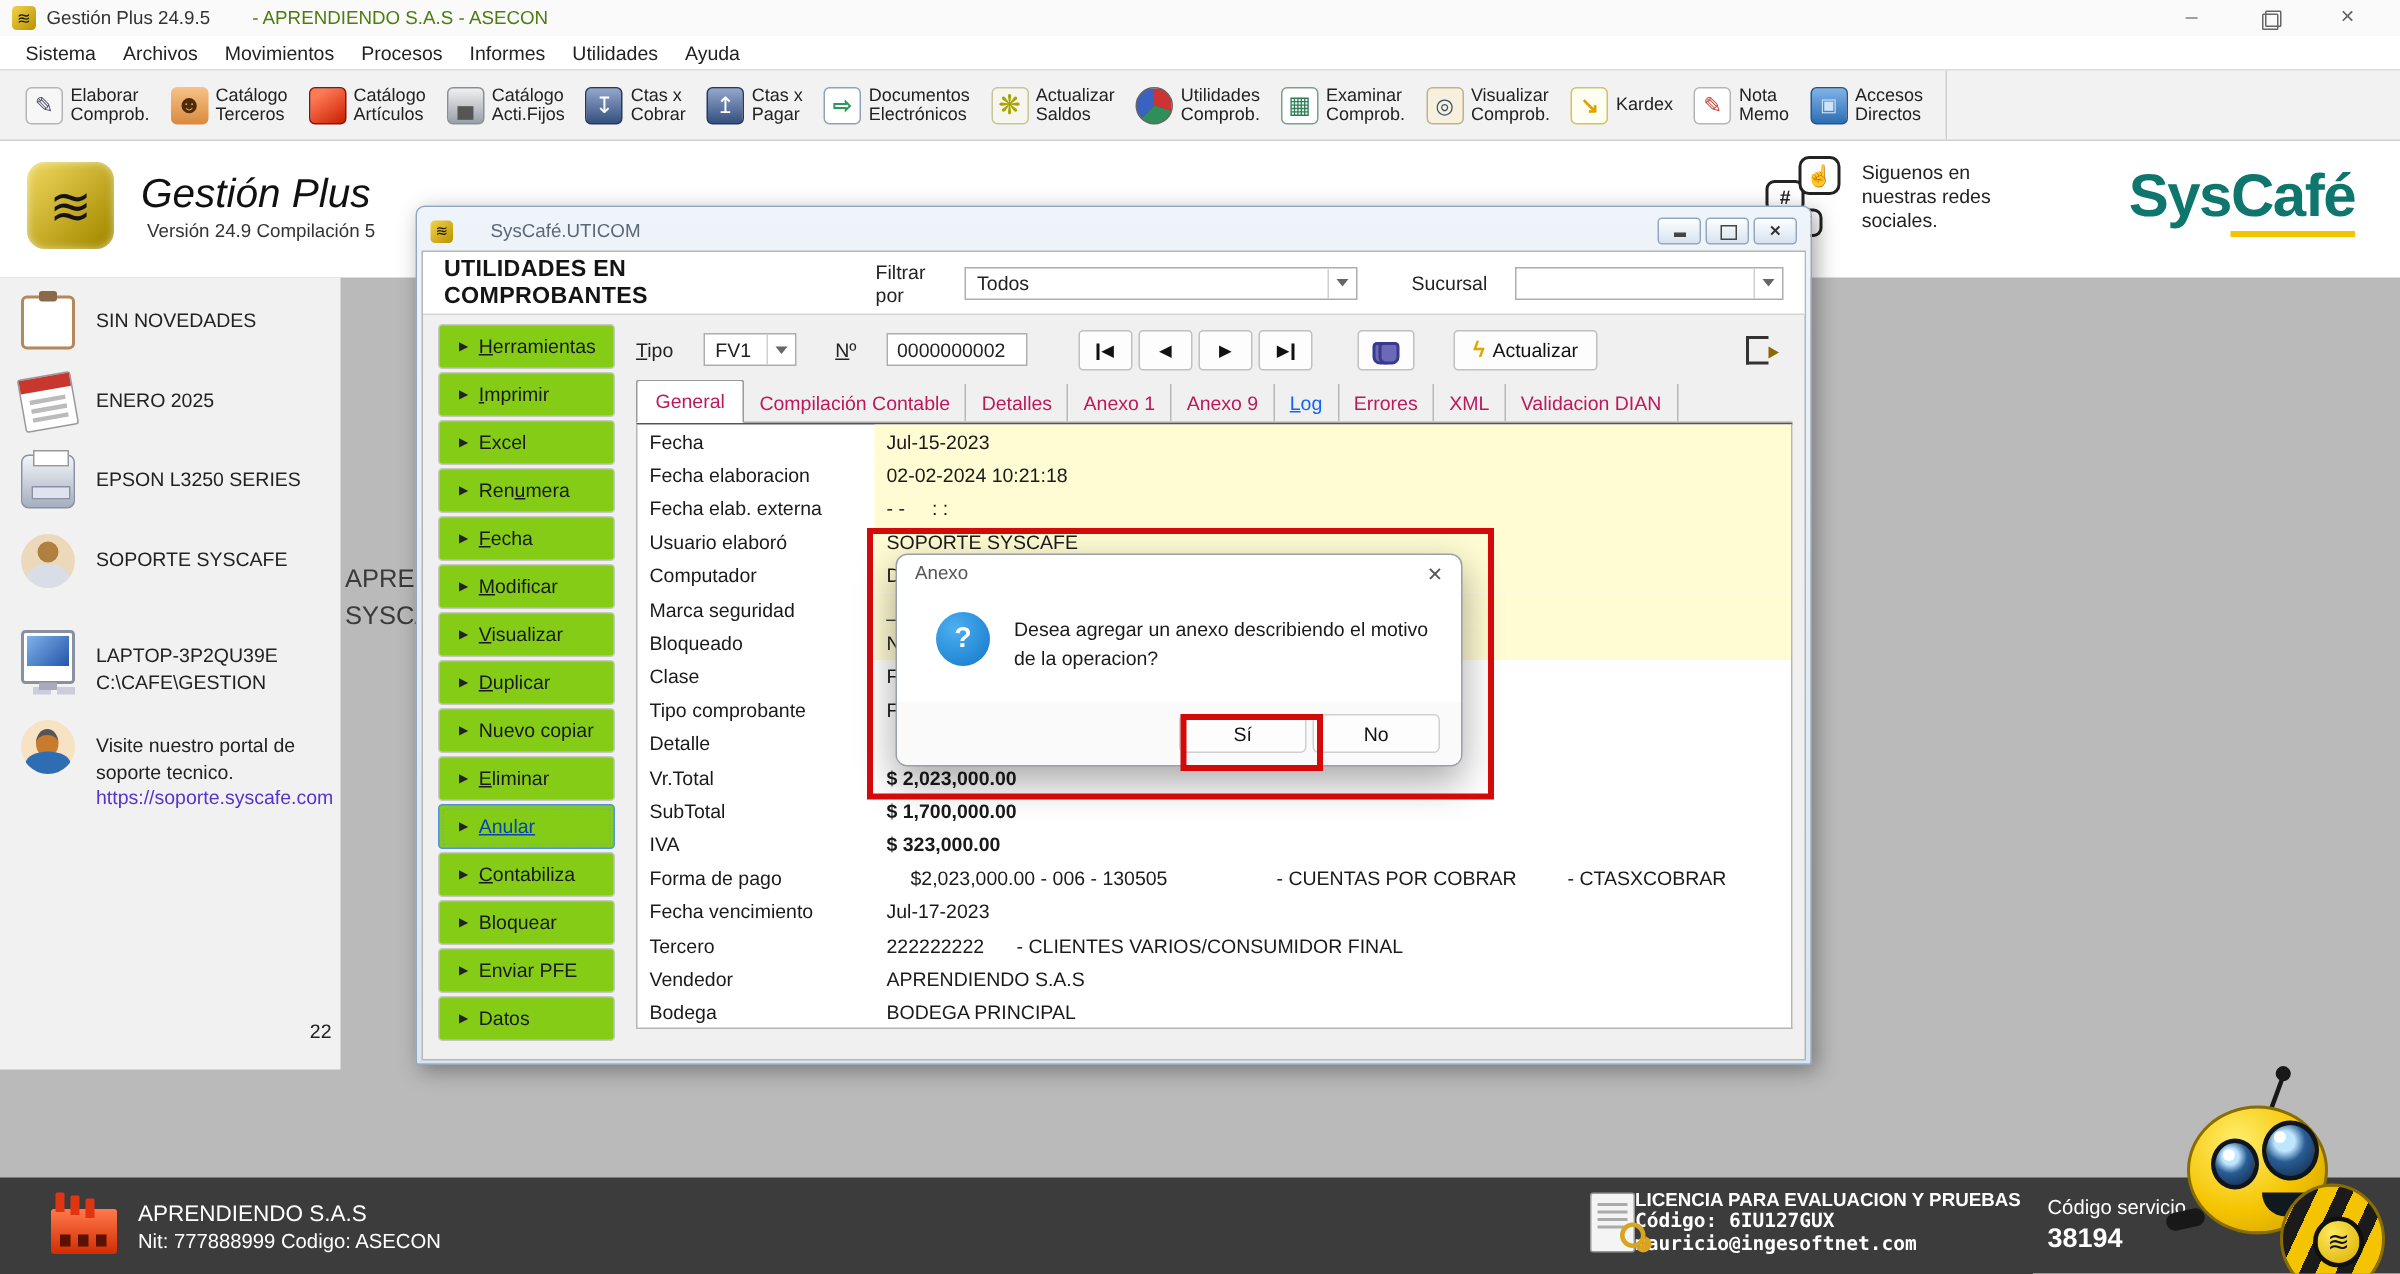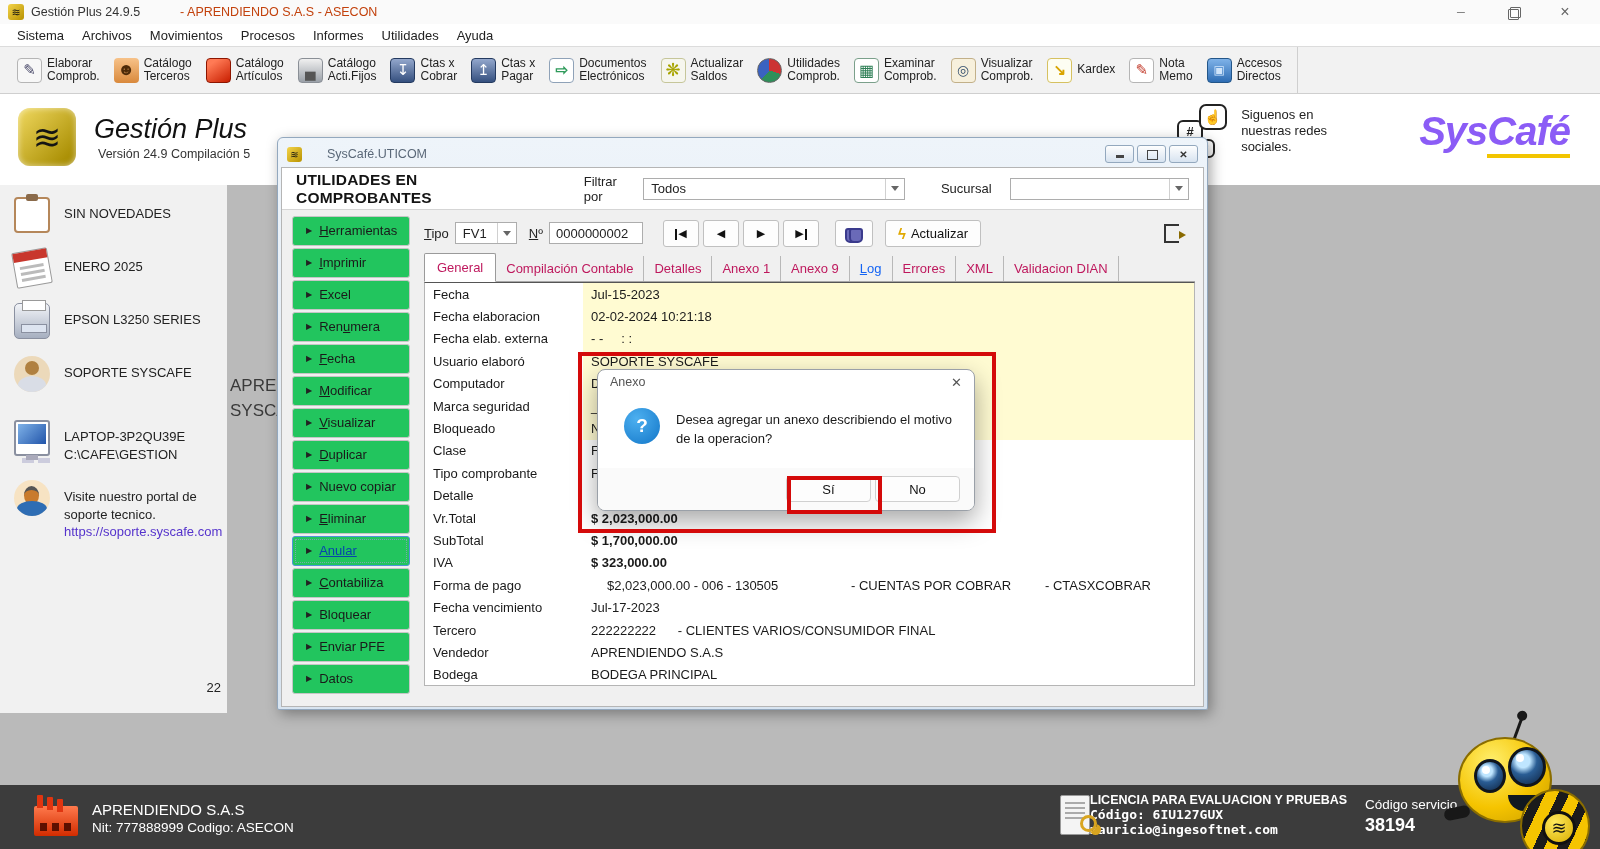--- a/index.html
+++ b/index.html
@@ -3,21 +3,21 @@
 <meta charset="utf-8">
 <style>
   *{margin:0;padding:0;box-sizing:border-box}
   html,body{width:1600px;height:849px;overflow:hidden}
   body{font-family:"Liberation Sans",sans-serif;background:#bababa;position:relative;color:#1a1a1a}
 
   
   .titlebar{position:absolute;left:0;top:0;width:1600px;height:24px;background:#fafafa;display:flex;align-items:center;padding:0 8px;font-size:12.5px;color:#333}
   .app-ico{width:16px;height:16px;border-radius:3px;background:linear-gradient(135deg,#f3d34a,#b89200);display:flex;align-items:center;justify-content:center;color:#111;font-size:11px;margin-right:7px;flex:none}
   .app-ico::before{content:"≋"}
-  .titlebar .sub{margin-left:40px;color:#c2410c}
+  .titlebar .sub{margin-left:28px;color:#4d7c0f}
   .win-ctrls{margin-left:auto;display:flex;align-items:center;gap:34px;padding-right:18px;color:#666}
   .wc{width:18px;height:18px;display:flex;align-items:center;justify-content:center;font-size:13px;cursor:default}
   .wc-min::before{content:"─";font-size:11px}
   .wc-max{position:relative}
   .wc-max::before{content:"";width:9px;height:9px;border:1.2px solid #666;border-radius:1px;position:absolute;left:4px;top:6px;background:#fafafa}
   .wc-max::after{content:"";width:9px;height:9px;border:1.2px solid #666;border-radius:1px;position:absolute;left:6px;top:4px}
   .wc-close::before{content:"×";font-size:16px}
 
   
   .menubar{position:absolute;left:0;top:24px;width:1600px;height:22px;background:#fff;display:flex;align-items:center;padding-left:8px;font-size:13px;color:#222}
@@ -51,21 +51,21 @@
   .brand-logo::before{content:"≋"}
   .brand-name{font-size:27px;font-weight:normal;font-style:italic;color:#111}
   .brand-ver{font-size:12.5px;color:#333;margin-top:2px;margin-left:4px}
   .band-right{position:absolute;right:30px;top:10px;display:flex;align-items:center;gap:60px}
   .social{display:flex;align-items:center;gap:12px}
   .soc-ico{width:54px;height:54px;position:relative;flex:none}
   .soc-b1{position:absolute;left:2px;top:16px;width:26px;height:22px;border:2.5px solid #222;border-radius:6px;display:flex;align-items:center;justify-content:center;font-size:13px;font-weight:bold;color:#222;background:#fff}
   .soc-b2{position:absolute;right:2px;top:0;width:28px;height:26px;border:2.5px solid #222;border-radius:7px;display:flex;align-items:center;justify-content:center;font-size:14px;color:#222;background:#fff}
   .soc-b3{position:absolute;left:18px;bottom:0;width:22px;height:19px;border:2.5px solid #222;border-radius:6px;display:flex;align-items:center;justify-content:center;font-size:11px;color:#222;background:#fff}
   .social .txt{font-size:13px;color:#222;width:118px;line-height:1.25}
-  .wordmark{font-size:40px;font-weight:bold;font-style:italic;color:#8b5cf6;letter-spacing:-1px}
+  .wordmark{font-size:40px;font-weight:bold;color:#0f766e;letter-spacing:-1px}
   .wordmark .u{border-bottom:4px solid #f2c500;padding-bottom:1px}
 
   
   .sidebar{position:absolute;left:0;top:185px;width:227px;height:528px;background:#f1f1f1;padding:12px 0 0 14px}
   .side-item{display:flex;align-items:flex-start;gap:14px;margin-bottom:17px}
   .side-item .txt{font-size:13px;color:#222;padding-top:8px;line-height:1.35}
   .side-item a{color:#5533cc;text-decoration:none;font-size:13px}
   .si{width:36px;height:36px;flex:none;position:relative}
   .si-clip{background:#fff;border:2px solid #b5875a;border-radius:4px}
   .si-clip::before{content:"";position:absolute;left:10px;top:-5px;width:12px;height:7px;background:#8a6a4a;border-radius:2px}
@@ -103,26 +103,26 @@
   .cw-title{font-size:15.5px;font-weight:bold;color:#141414;letter-spacing:.2px;margin-right:44px}
   .flabel{font-size:13px;color:#222}
   .combo{height:22px;background:#fff;border:1px solid #adadad;display:flex;align-items:center;font-size:13px;color:#222;position:relative;padding-left:7px}
   .combo .arrow{position:absolute;right:0;top:0;width:19px;height:100%;border-left:1px solid #d0d0d0;display:flex;align-items:center;justify-content:center}
   .combo .arrow::before{content:"";border-left:4px solid transparent;border-right:4px solid transparent;border-top:5px solid #666}
   .combo-filter{width:292px}
   .combo-sucursal{width:200px;margin-left:8px}
 
   .child-main{display:flex;padding:6px 8px 0 10px}
   .btncol{width:118px;flex:none;display:flex;flex-direction:column;gap:2.5px}
-  .side-btn{height:29.5px;background:#22c55e;border:1px solid #c6c6c6;border-radius:3px;display:flex;align-items:center;padding-left:13px;font-size:13px;color:#1a1a1a;gap:7px;cursor:default}
+  .side-btn{height:29.5px;background:#84cc16;border:1px solid #c6c6c6;border-radius:3px;display:flex;align-items:center;padding-left:13px;font-size:13px;color:#1a1a1a;gap:7px;cursor:default}
   .side-btn::before{content:"▶";font-size:8px;color:#222}
   .side-btn.active{border:1px solid #4f94d8;outline:1px dotted #7aa;outline-offset:-4px;color:#0645ad}
   .side-btn.active .lbl{text-decoration:underline;color:#0645ad}
   .workarea{flex:1;padding-left:14px}
-  .controls{display:flex;align-items:center;gap:6px;height:34px}
+  .controls{display:flex;align-items:center;gap:20px;height:34px}
   .ctl-label{font-size:13px;color:#222}
   .combo-tipo{width:62px;margin-right:6px}
   .num-input{width:94px;height:22px;border:1px solid #adadad;background:#fff;font-size:13px;color:#222;display:flex;align-items:center;padding-left:6px}
   .navgrp{display:flex;gap:4px;margin-left:14px}
   .nbtn{width:36px;height:27px;background:#fdfdfd;border:1px solid #c0c0c0;border-radius:3px;display:flex;align-items:center;justify-content:center;font-size:11px;color:#111;position:relative}
   .nbtn.first::before{content:"◀";margin-left:3px}.nbtn.first::after{content:"";position:absolute;left:11px;top:8px;width:2px;height:11px;background:#111}
   .nbtn.prev::before{content:"◀"}
   .nbtn.next::before{content:"▶"}
   .nbtn.last::before{content:"▶";margin-right:3px}.nbtn.last::after{content:"";position:absolute;right:11px;top:8px;width:2px;height:11px;background:#111}
   .nbtn.find{width:38px}

